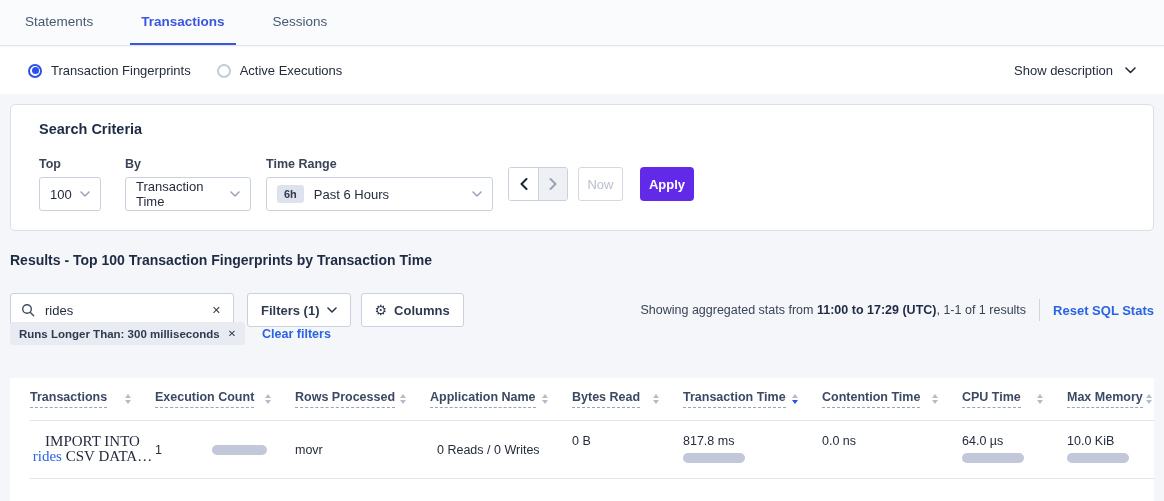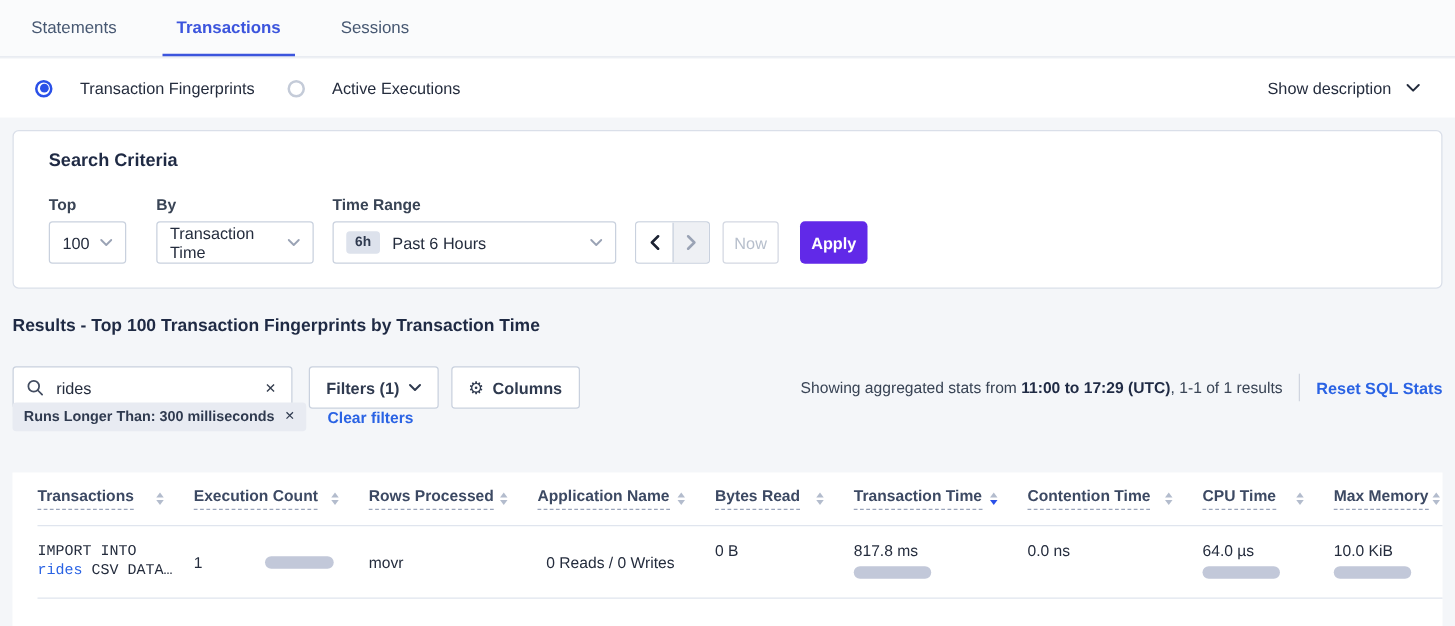--- a/index.html
+++ b/index.html
@@ -13,31 +13,31 @@
   
   .tabbar{position:absolute;top:0;left:0;right:0;height:46px;background:#fafbfc;
     border-bottom:1px solid #e3e7ee;display:flex;align-items:stretch;padding-left:14px;gap:26px;box-sizing:border-box;}
   .tab{display:flex;align-items:center;padding:0 11px;font-size:13.5px;color:#475872;
     border-bottom:2px solid transparent;cursor:pointer;}
   .tab.active{color:#3c55dd;border-bottom-color:#3c55dd;font-weight:bold;}
   
   .radio-row{position:absolute;top:47px;left:0;right:0;height:47px;background:#ffffff;
     display:flex;align-items:center;padding:0 28px;box-sizing:border-box;}
   .radio-group{display:flex;align-items:center;gap:26px;}
-  .radio-opt{display:flex;align-items:center;gap:22px;font-size:13px;color:#242c3d;cursor:pointer;}
+  .radio-opt{display:flex;align-items:center;gap:9px;font-size:13px;color:#242c3d;cursor:pointer;}
   .radio-circle{width:14px;height:14px;border-radius:50%;border:2px solid #c4cbd8;background:#fff;
     display:flex;align-items:center;justify-content:center;box-sizing:border-box;}
   .radio-circle.on{border-color:#2a50e8;}
   .radio-circle.on::after{content:"";width:7px;height:7px;border-radius:50%;background:#2a50e8;}
   .show-desc{margin-left:auto;display:flex;align-items:center;gap:12px;font-size:13px;color:#242c3d;cursor:pointer;}
   
   .criteria-card{position:absolute;top:104px;left:10px;width:1144px;height:127px;background:#fff;
     border:1px solid #dadfe9;border-radius:5px;box-sizing:border-box;padding:16px 18px;}
   .criteria-title{font-size:14.5px;font-weight:bold;color:#1f2a44;margin:0 0 20px 10px;}
-  .controls{display:flex;align-items:flex-end;margin-left:10px;}
+  .controls{display:flex;align-items:center;margin-left:10px;}
   .field{display:flex;flex-direction:column;}
   .field-label{font-size:12.5px;font-weight:bold;color:#394455;margin-bottom:6px;}
   .select{height:34px;border:1px solid #c9d1de;border-radius:3px;background:#fff;display:flex;
     align-items:center;padding:0 10px;font-size:13px;color:#242c3d;box-sizing:border-box;cursor:pointer;}
   .select .chev{margin-left:auto;color:#9aa3b5;}
   .sel-top{width:62px;margin-right:24px;}
   .sel-by{width:126px;margin-right:15px;}
   .sel-time{width:227px;margin-right:15px;}
   .time-badge{background:#dde2ec;color:#2f3a4f;font-size:11px;font-weight:bold;border-radius:3px;
     padding:3px 7px;margin-right:10px;}
@@ -88,22 +88,22 @@
     border-bottom:4px solid #b3bccd;}
   .tri-down{width:0;height:0;border-left:3.5px solid transparent;border-right:3.5px solid transparent;
     border-top:4px solid #b3bccd;}
   .sorted-desc .tri-down{border-top-color:#2a50e8;}
   .c1{width:125px;}.c2{width:140px;}.c3{width:142px;}.c4{width:135px;}.c5{width:111px;}
   .c6{width:139px;}.c7{width:140px;}.c8{width:105px;}.c9{flex:1;}
   .trow{display:flex;align-items:flex-start;height:58px;box-sizing:border-box;
     padding-top:13px;border-bottom:1px solid #e0e5ee;}
   .cell{box-sizing:border-box;font-size:12.5px;color:#242c3d;}
   .cell.mid{padding-top:9px;}
-  .mono{font-family:Liberation Mono, monospace;font-size:12px;
-    line-height:15px;color:#242c3d;cursor:pointer;white-space:nowrap;}
+  .mono{font-family:Liberation Serif, serif;font-size:15px;
+    line-height:15px;color:#242c3d;cursor:pointer;white-space:nowrap;text-align:center;}
   .mono .hl{color:#2a63e4;}
   .bar{display:inline-block;height:10px;border-radius:5px;background:#c2c8d9;}
   .exec-cell{display:flex;align-items:center;}
   .exec-cell .bar{margin-left:50px;}
   .val-bar .bar{display:block;margin-top:5px;}
   .chev{flex:none;}
 </style>
 </head>
 <body>
 

